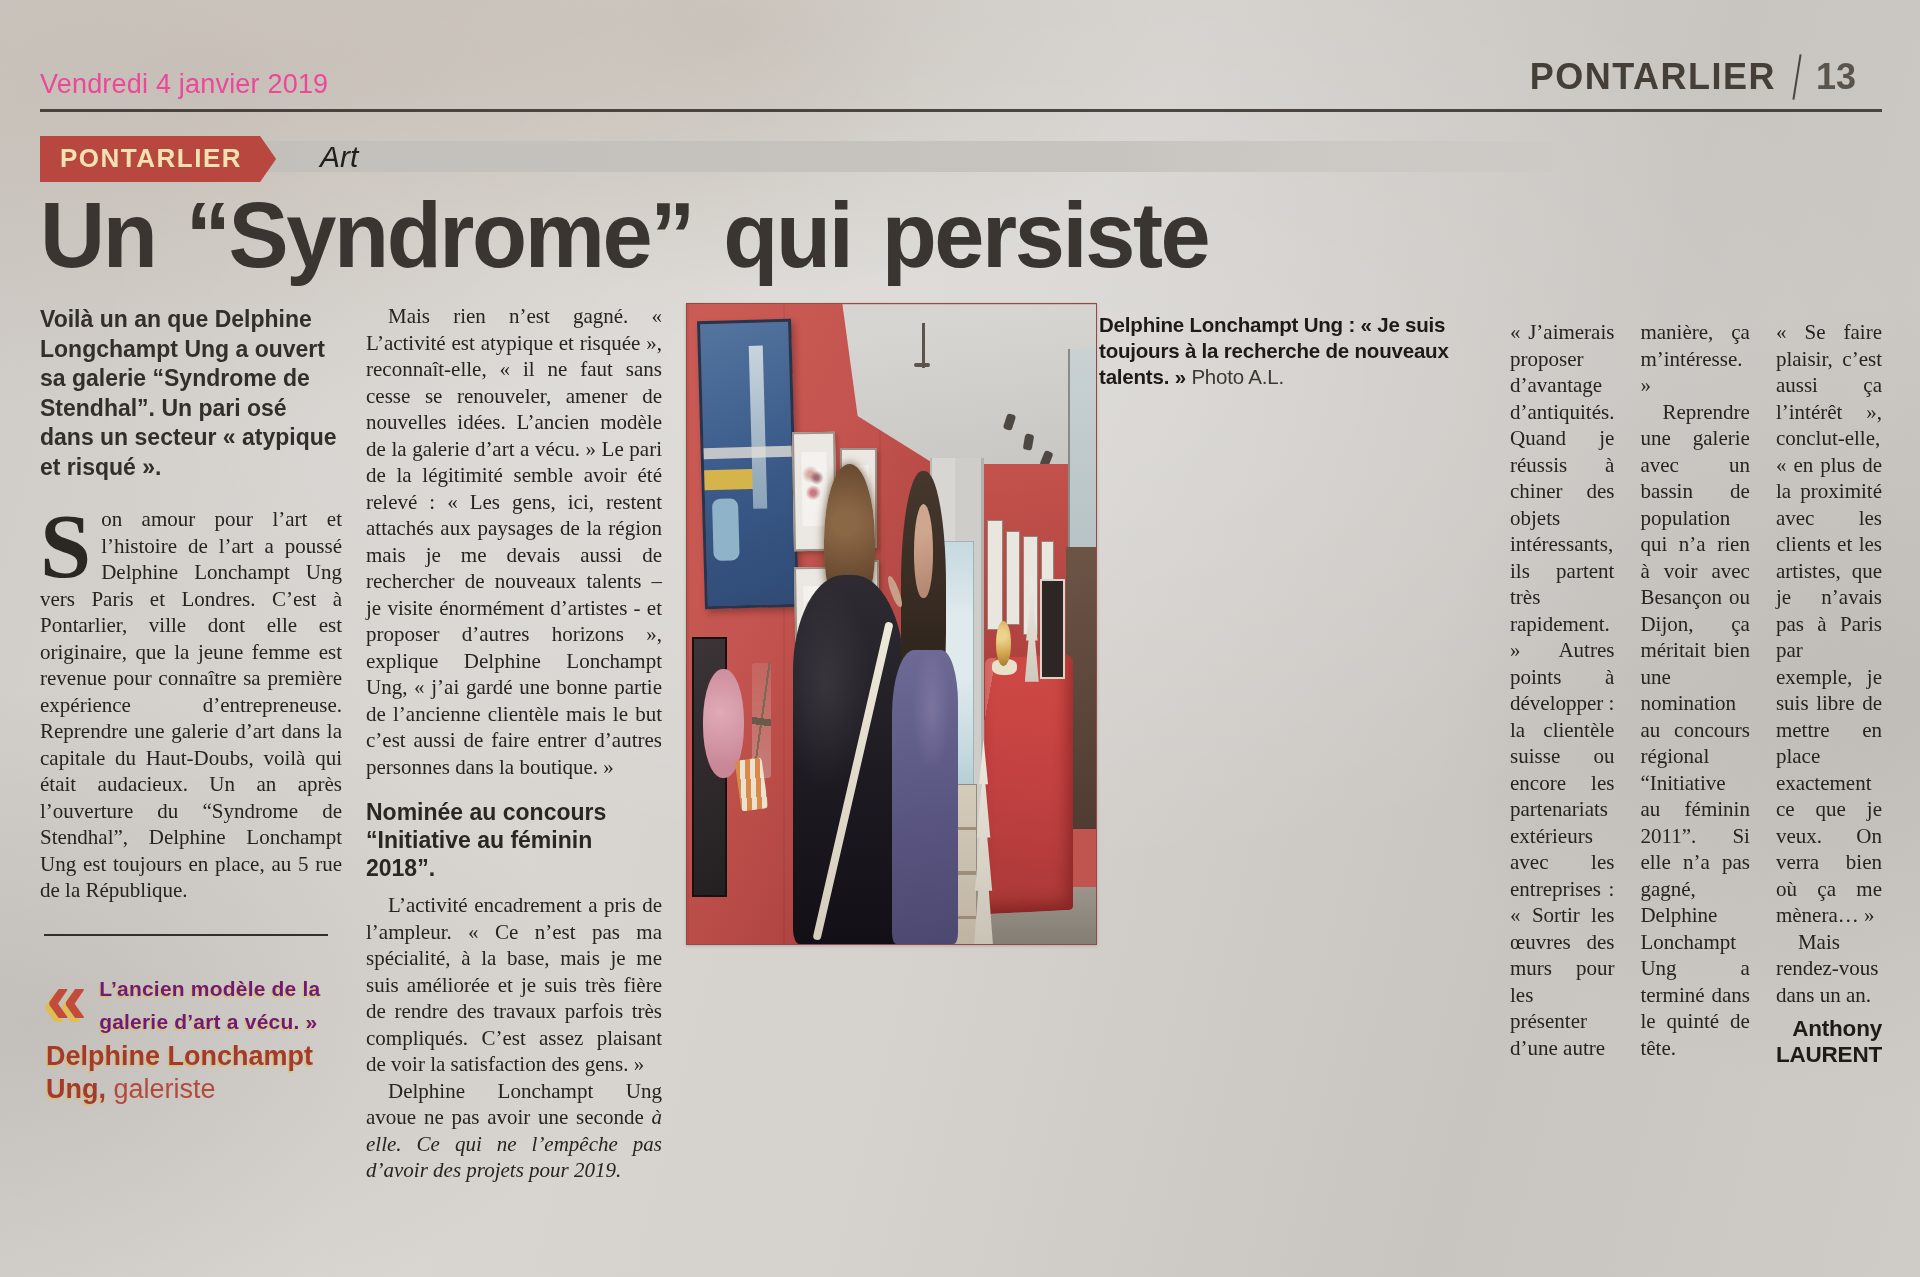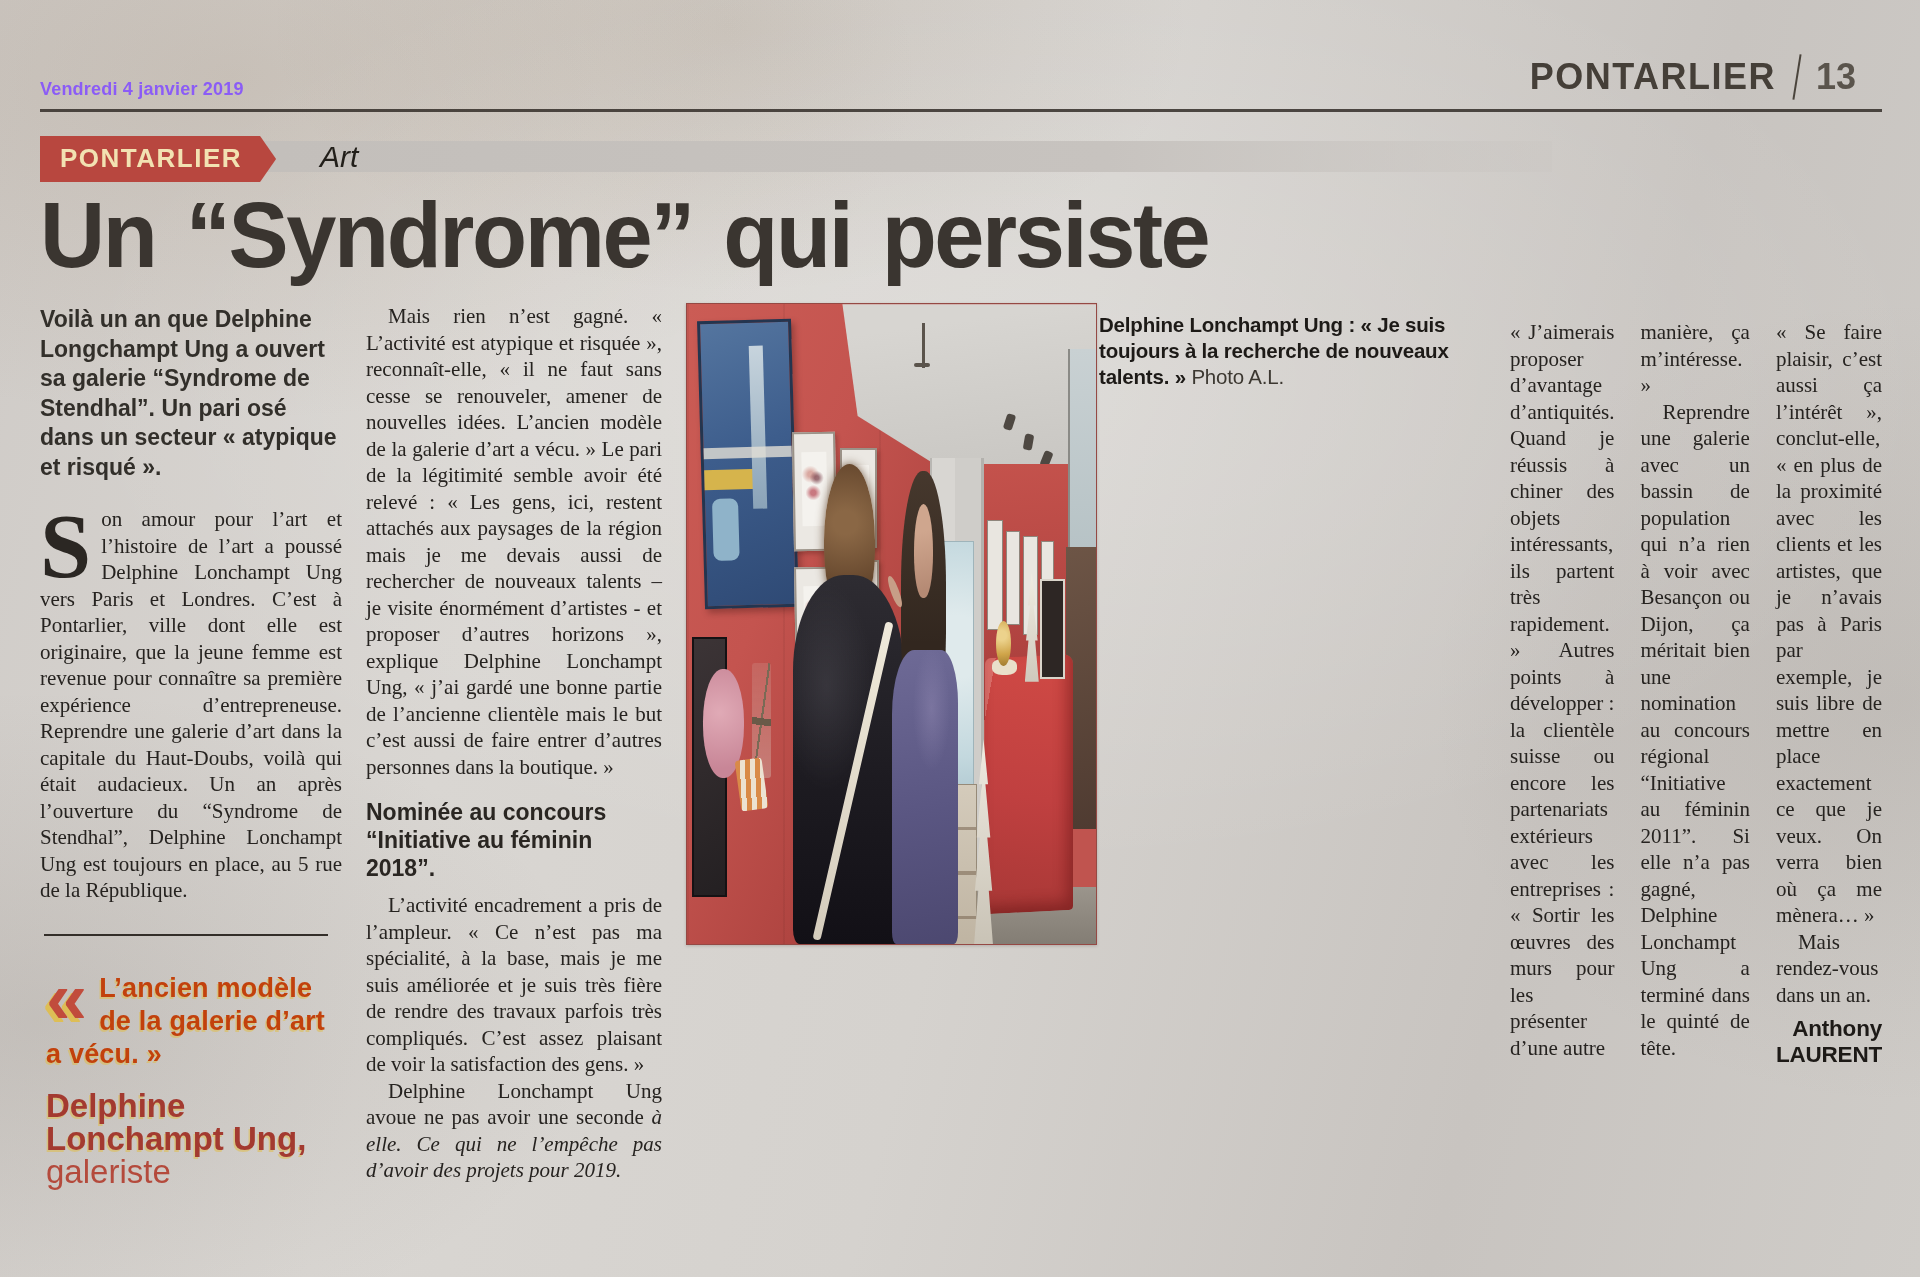--- a/index.html
+++ b/index.html
@@ -20,21 +20,21 @@
   }
   .paper { padding: 20px 38px 0 40px; }
 
   
   .masthead {
     display: flex; justify-content: space-between; align-items: flex-end;
     height: 66px; margin-top: 14px;
   }
   .date {
     font-family: "Liberation Sans", sans-serif;
-    font-size: 18px; color: #8b5cf6; letter-spacing: .2px; font-weight: bold;
+    font-size: 27px; color: #ec4899; letter-spacing: .2px;
   }
   .folio { display: flex; align-items: center; margin-right: 26px; }
   .folio-section {
     font-family: "Liberation Sans", sans-serif; font-weight: 700;
     font-size: 36px; color: #453f38; letter-spacing: 1.5px;
   }
   .folio-divider {
     width: 2px; height: 46px; background: #4a443c;
     margin: 0 18px 0 20px; transform: rotate(9deg);
   }
@@ -108,25 +108,25 @@
   }
 
   
   .pull-quote { font-family: "Liberation Sans", sans-serif; padding-left: 6px; }
   .pq-mark {
     float: left; font-weight: 700; font-size: 74px; line-height: 44px;
     color: #c14c3c; margin: 4px 12px 0 0;
     text-shadow: -4px 4px 0 rgba(224,190,74,.9);
   }
   .pq-text {
-    font-size: 27px; line-height: 33px; font-weight: 600;
-    color: #c2410c; letter-spacing: .2px;
+    font-size: 21px; line-height: 33px; font-weight: 600;
+    color: #701a75; letter-spacing: .2px;
     text-shadow: -1.5px 1.5px 0 rgba(224,190,74,.55);
   }
-  .pq-author { margin-top: 18px; font-size: 33px; line-height: 33px; }
+  .pq-author { margin-top: 2px; font-size: 27px; line-height: 33px; }
   .pq-name {
     font-weight: 700; color: #a33a30;
     text-shadow: -1.5px 1.5px 0 rgba(224,190,74,.55);
   }
   .pq-role { color: #b44a3c; font-weight: 400; }
 
   .subhead {
     font-family: "Liberation Sans", sans-serif; font-weight: 700;
     font-size: 23px; line-height: 28px; color: #2a2622;
     margin: 18px 0 10px 0;

